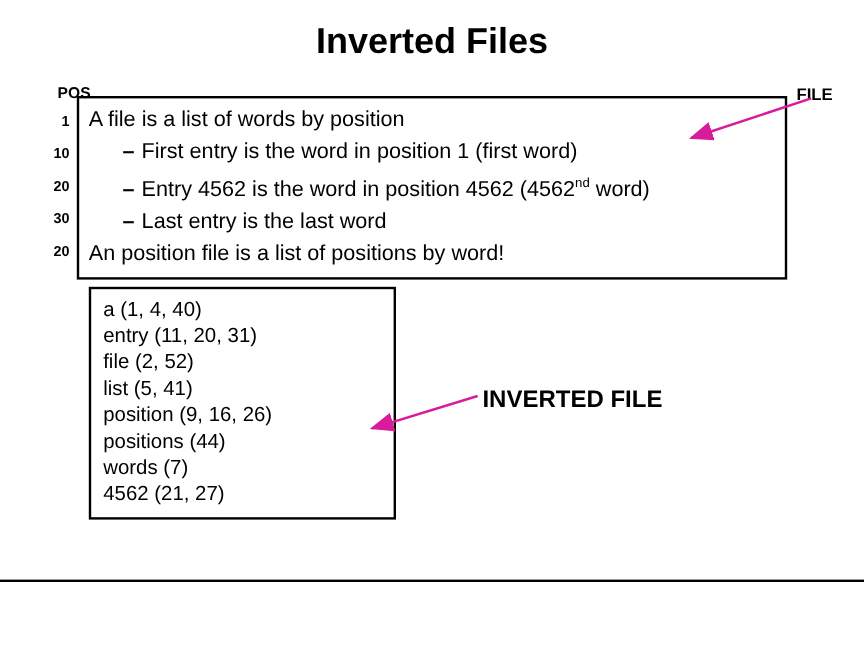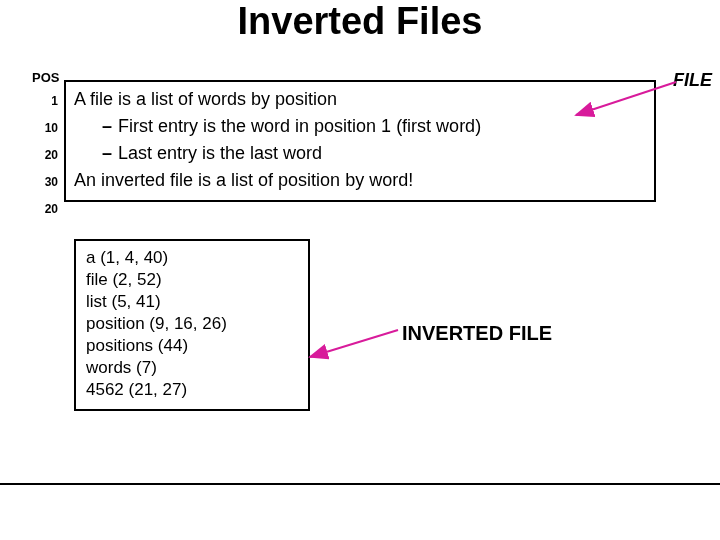--- a/index.html
+++ b/index.html
@@ -7,36 +7,36 @@
     padding: 0;
     width: 720px;
     height: 540px;
     font-family: Arial, Helvetica, sans-serif;
     background: #fff;
     position: relative;
     overflow: hidden;
   }
   .title {
     text-align: center;
-    font-size: 38px;
+    font-size: 30px;
     font-weight: bold;
+    padding-top: 18px;
     padding-bottom: 6px;
   }
   .file-label {
     position: absolute;
     top: 70px;
-    right: 8px;
-    font-size: 18px;
+    right: 26px;
+    font-size: 14px;
     font-weight: bold;
-    font-style: italic;
   }
   .pos-label {
     position: absolute;
     top: 70px;
-    left: 32px;
+    left: 48px;
     font-size: 13px;
     font-weight: bold;
   }
   .pos-nums {
     position: absolute;
     left: 32px;
     top: 88px;
     font-size: 12px;
     font-weight: bold;
     text-align: right;
@@ -55,21 +55,21 @@
     line-height: 27px;
   }
   .file-box .line { white-space: nowrap; }
   .sub { padding-left: 28px; }
   .bullet { font-weight: bold; padding-right: 6px; }
   sup { font-size: 11px; vertical-align: super; }
   .inv-box {
     position: absolute;
     left: 74px;
     top: 239px;
-    width: 236px;
+    width: 256px;
     border: 2px solid #000;
     padding: 6px 10px 8px 10px;
     box-sizing: border-box;
     font-size: 17px;
     line-height: 22px;
   }
   .inv-label {
     position: absolute;
     left: 402px;
     top: 322px;
@@ -106,27 +106,31 @@
   <div>30</div>
   <div>20</div>
 </div>
 
 <div class="file-box">
   <div class="line">A file is a list of words by position</div>
   <div class="line sub">
     <span class="bullet">–</span><span>First entry is the word in position 1 (first word)</span>
   </div>
   <div class="line sub">
+    <span class="bullet">–</span><span>Entry 4562 is the word in position 4562 (4562</span><sup>nd</sup><span> word)</span>
+  </div>
+  <div class="line sub">
     <span class="bullet">–</span><span>Last entry is the last word</span>
   </div>
-  <div class="line">An inverted file is a list of position by word!</div>
+  <div class="line">An position file is a list of positions by word!</div>
 </div>
 
 <div class="inv-box">
   <div>a (1, 4, 40)</div>
+  <div>entry (11, 20, 31)</div>
   <div>file (2, 52)</div>
   <div>list (5, 41)</div>
   <div>position (9, 16, 26)</div>
   <div>positions (44)</div>
   <div>words (7)</div>
   <div>4562 (21, 27)</div>
 </div>
 
 <div class="inv-label">INVERTED FILE</div>
 

